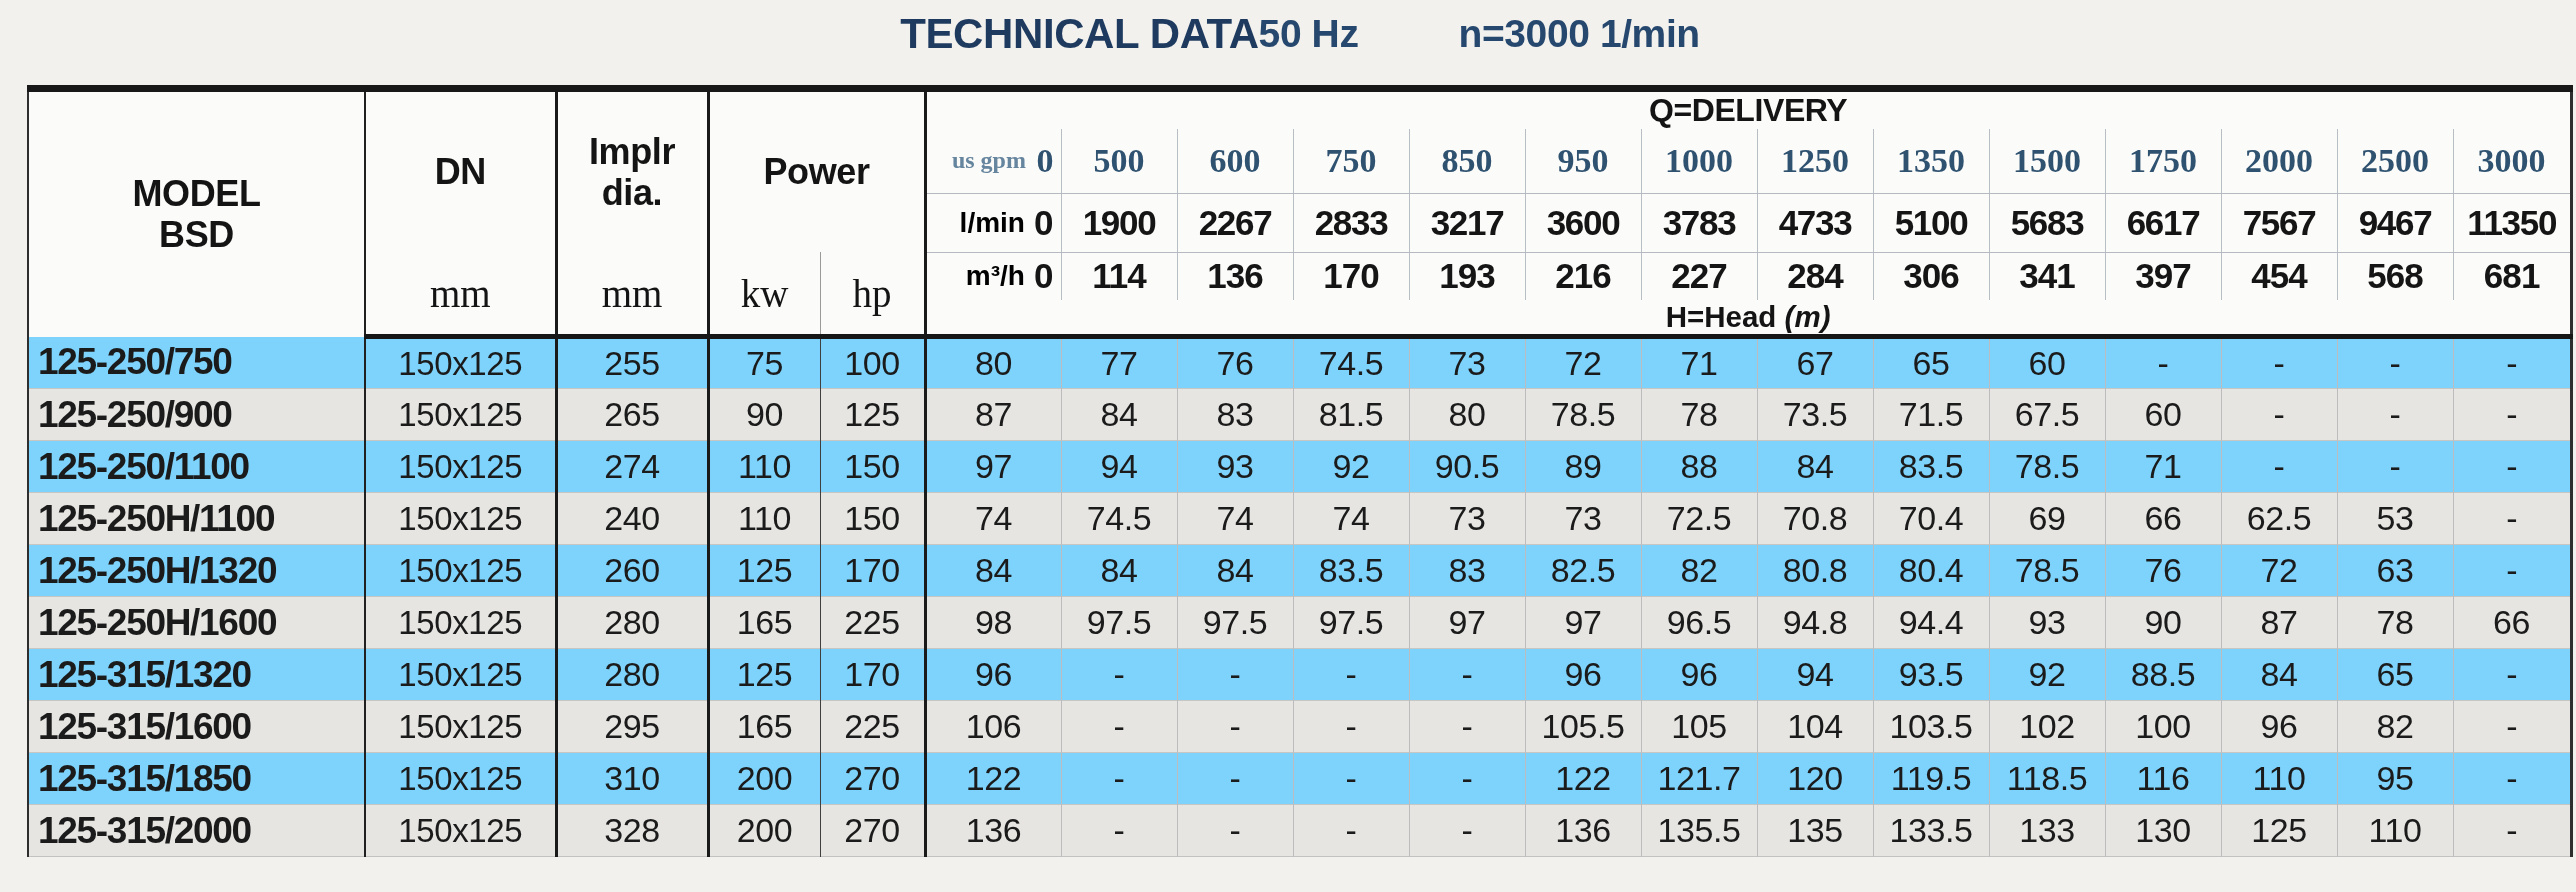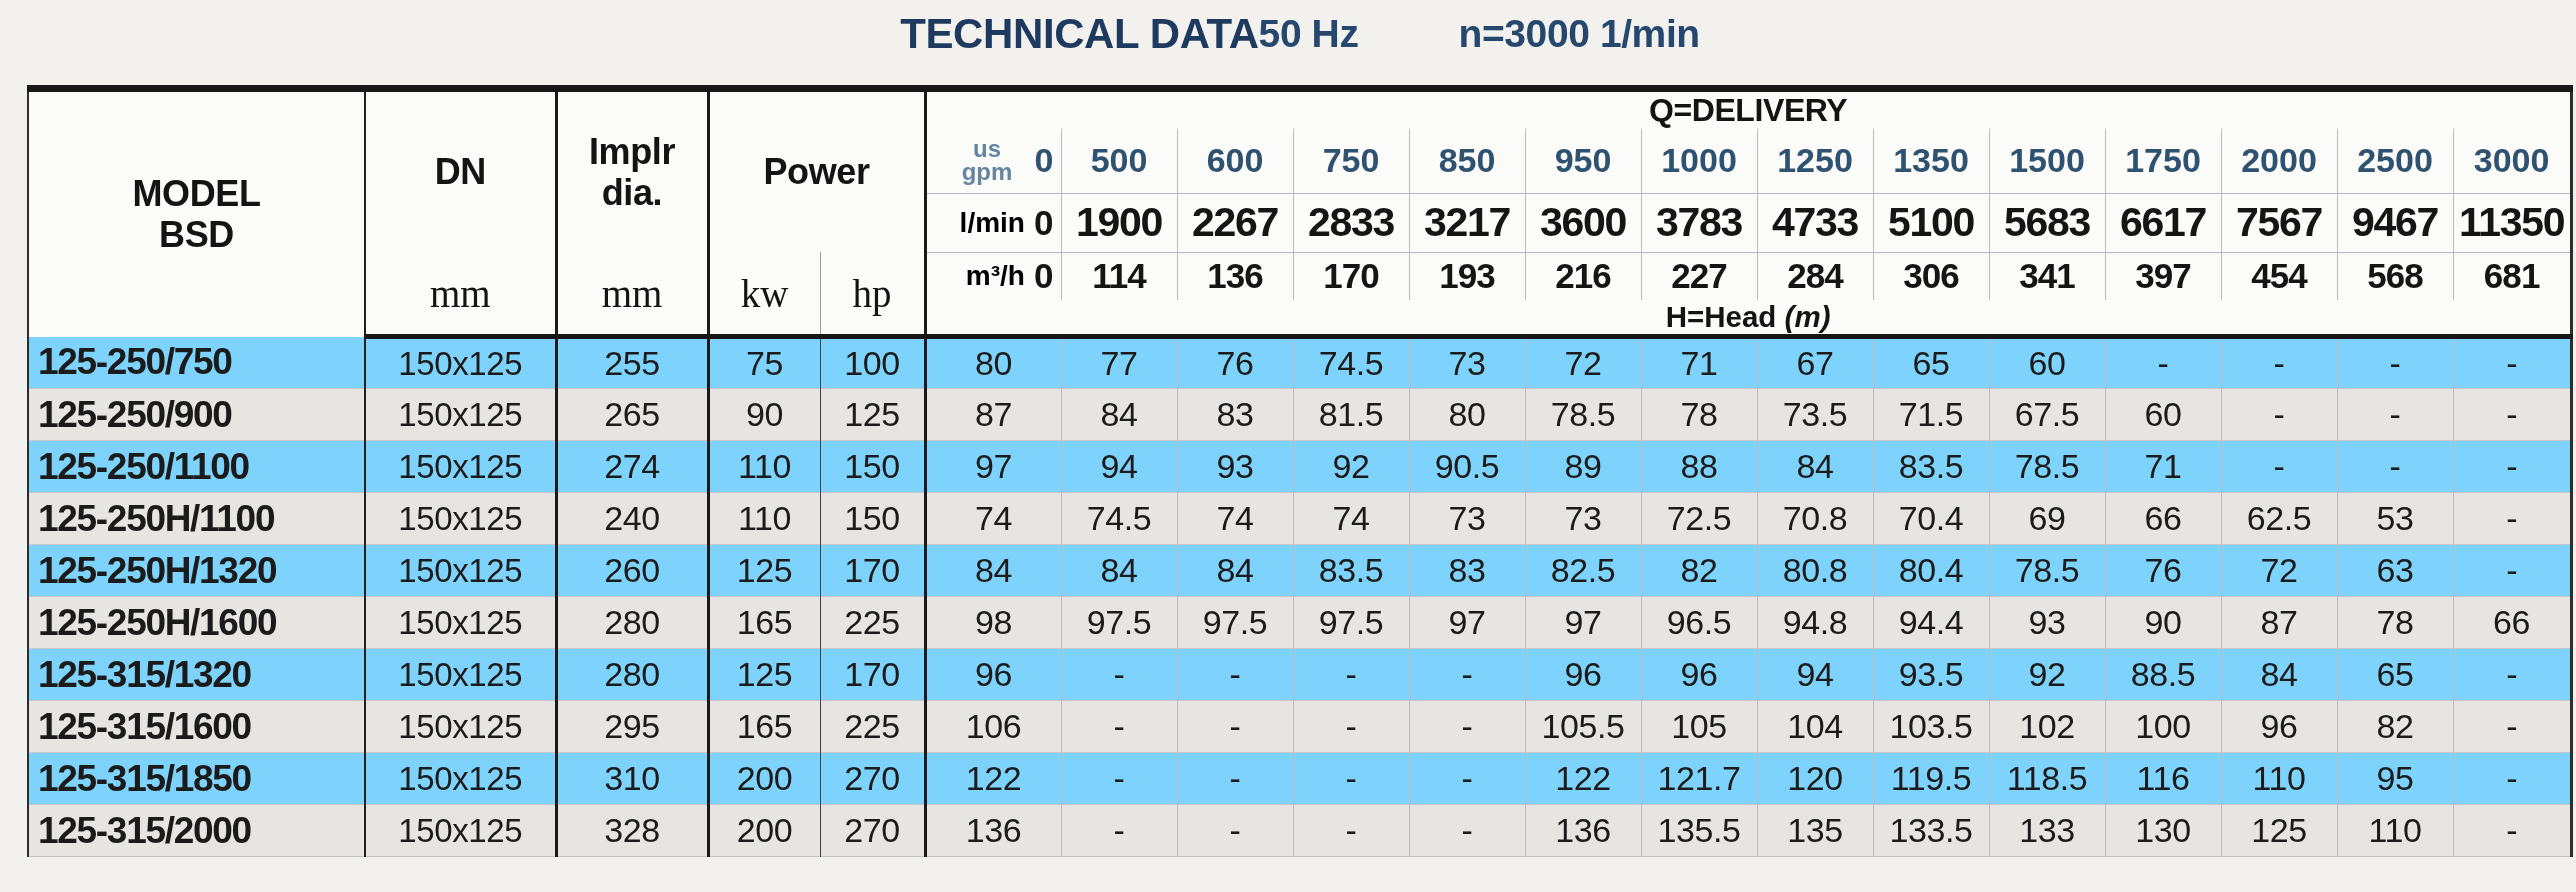--- a/index.html
+++ b/index.html
@@ -22,41 +22,41 @@
   table {
     border-collapse:collapse; table-layout:fixed; width:2544px;
     background:#fbfbf9;
     border-top:7.1px solid #181818;
     border-left:2.7px solid #2e2e2e;
     border-right:3.6px solid #2e2e2e;
     border-bottom:1.8px solid #c2c2c0;
   }
   thead th, thead td { vertical-align:middle; text-align:center; font-weight:bold; color:#141414; padding:0; }
   .r-qtitle   { height:39px; }
-  .r-gpm      { height:64px; }
+  .r-gpm      { height:64px;font-family:Liberation Serif, serif; }
   .r-lmin     { height:59px; }
   .r-m3h      { height:48px; }
   .r-headtitle{ height:30px; }
 
   .bR3 { border-right:2.7px solid #202020;margin-left:28px; }
   .bR4 { border-right:3.6px solid #1a1a1a; }
   .bR2l{ border-right:1.8px solid #9a9a9a; }
 
   .h-model div, .h-dn, .h-implr div, .h-power { font-size:36px; line-height:1.14; letter-spacing:-0.4px; }
   .h-qdelivery { font-size:32px; letter-spacing:-0.4px; }
   .h-unit { font-weight:normal; font-size:39px;font-family:Liberation Serif, serif; }
   .h-headtitle { font-size:29.5px; border-bottom:5.4px solid #161616; }
   .h-headtitle .it { font-style:italic; }
   .r-m3h .h-unit { border-bottom:5.4px solid #161616; }
 
   
   .r-gpm td, .r-lmin td { border-bottom:1.8px solid #b4bac0; }
   .uval { border-left:1.8px solid #b7bec4; text-align:center; }
   .uval-gpm  { color:#2f5270; font-weight:bold; font-size:34px; }
-  .uval-lmin { color:#151515; font-weight:bold; font-size:41px; letter-spacing:-1.3px; }
+  .uval-lmin { color:#151515; font-weight:bold; font-size:35px; letter-spacing:-1.3px; }
   .uval-m3h  { color:#151515; font-weight:bold; font-size:35px; letter-spacing:-0.9px; }
   .ucell { text-align:right; padding-right:7.1px; white-space:nowrap; }
   .ulabel { display:inline-block; vertical-align:middle; margin-right:9px; }
   .ucell-gpm .ulabel { width:77px; font-size:24px; line-height:0.95; color:#66859f; text-align:center; white-space:normal; font-weight:bold; }
   .ucell-lmin .ulabel, .ucell-m3h .ulabel { font-size:28px; color:#000000; font-weight:bold; }
   .uzero { display:inline-block; vertical-align:middle; }
   .ucell-gpm .uzero { color:#2f5270; font-weight:bold; font-size:34px; }
   .ucell-lmin .uzero, .ucell-m3h .uzero { color:#151515; font-weight:bold; font-size:35px; }
 
   

